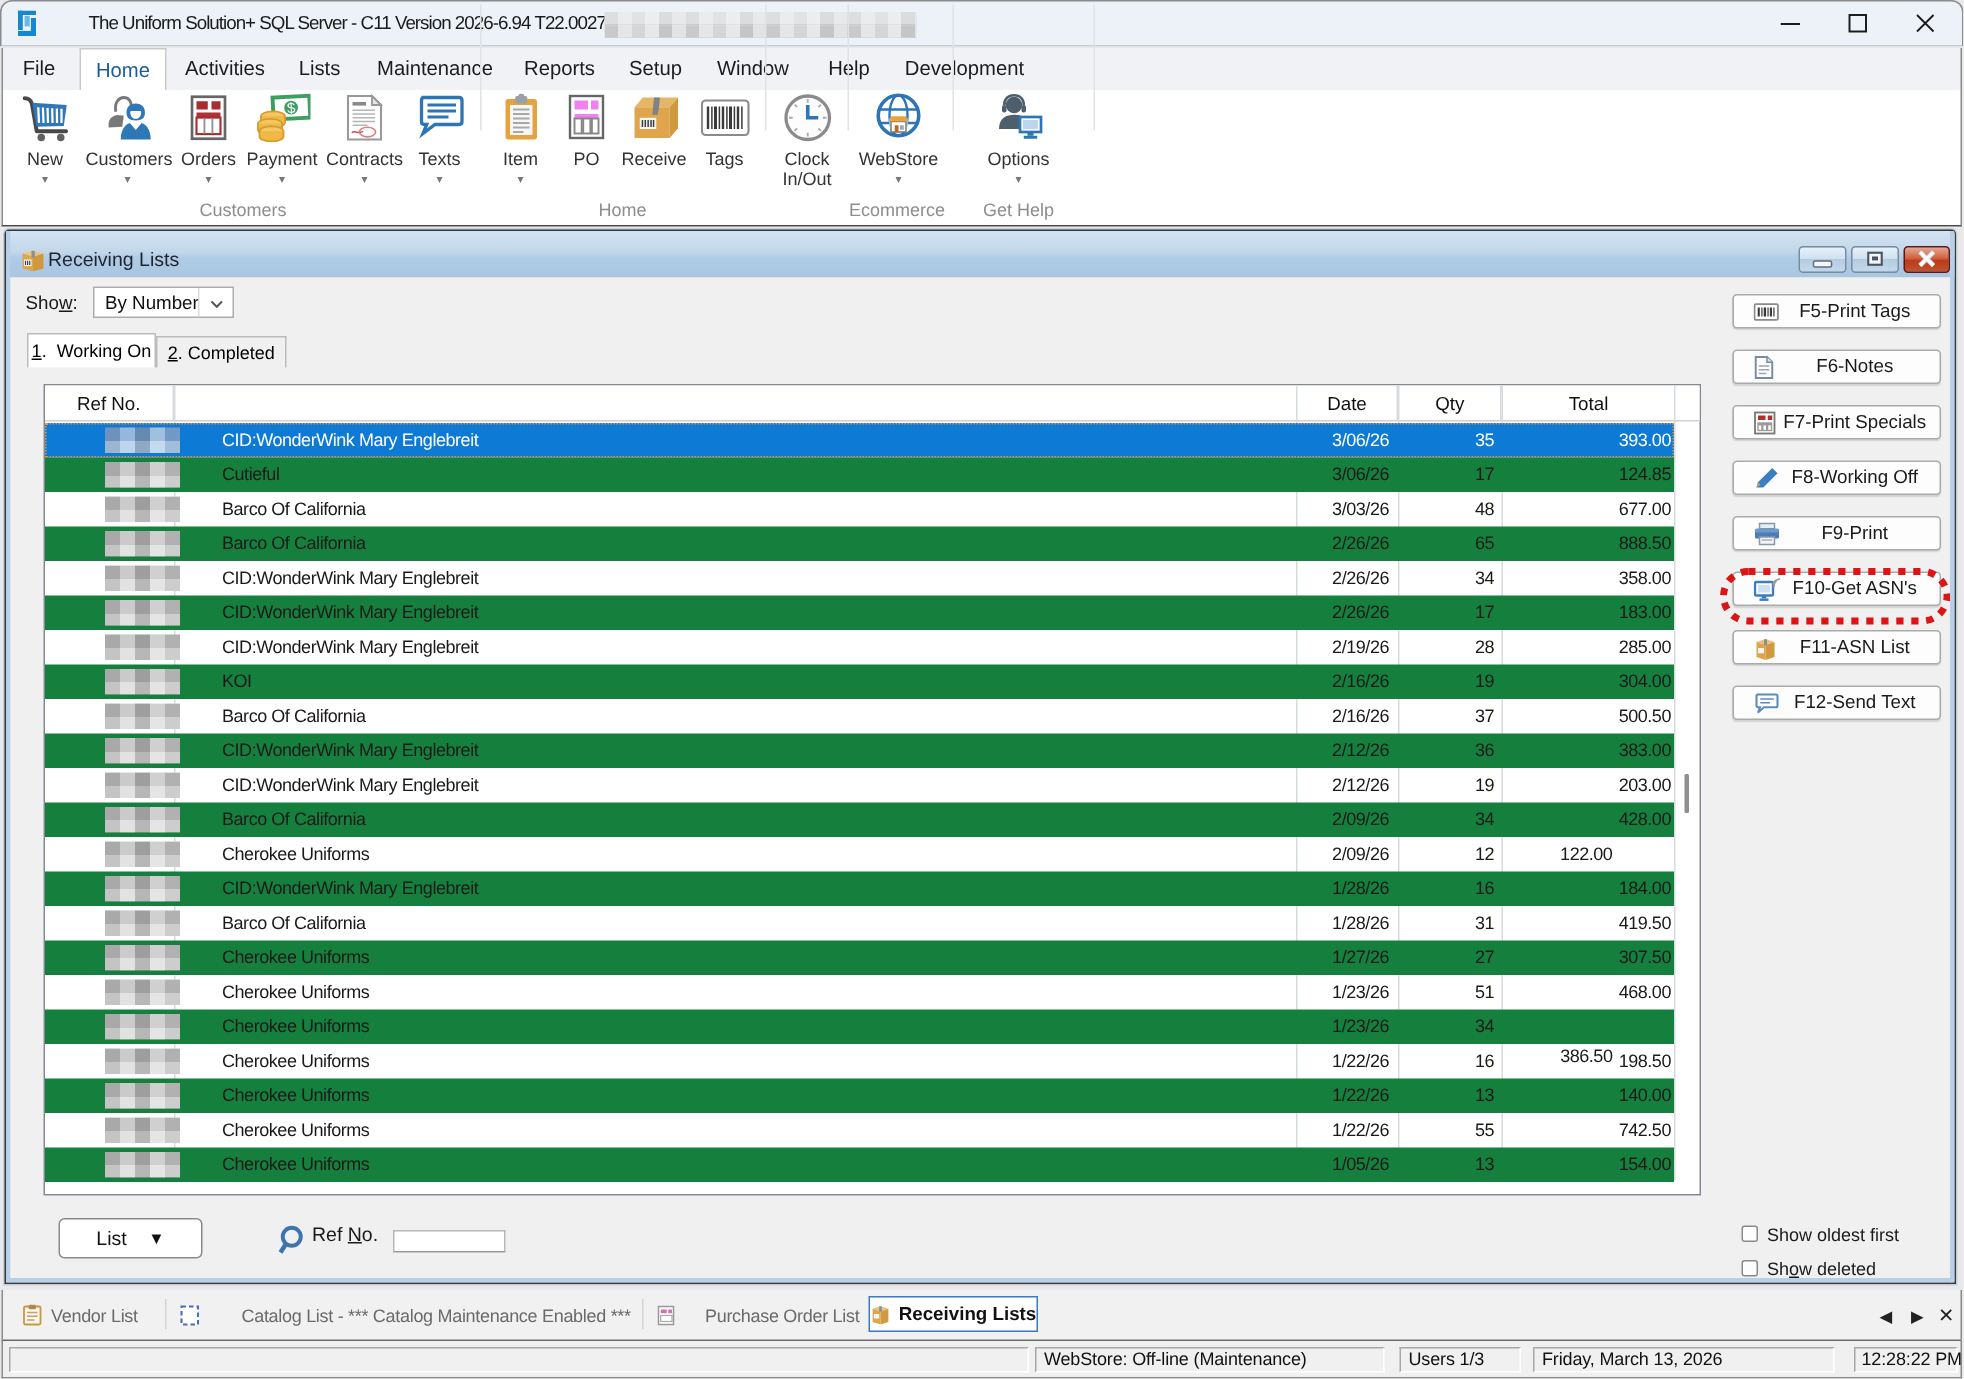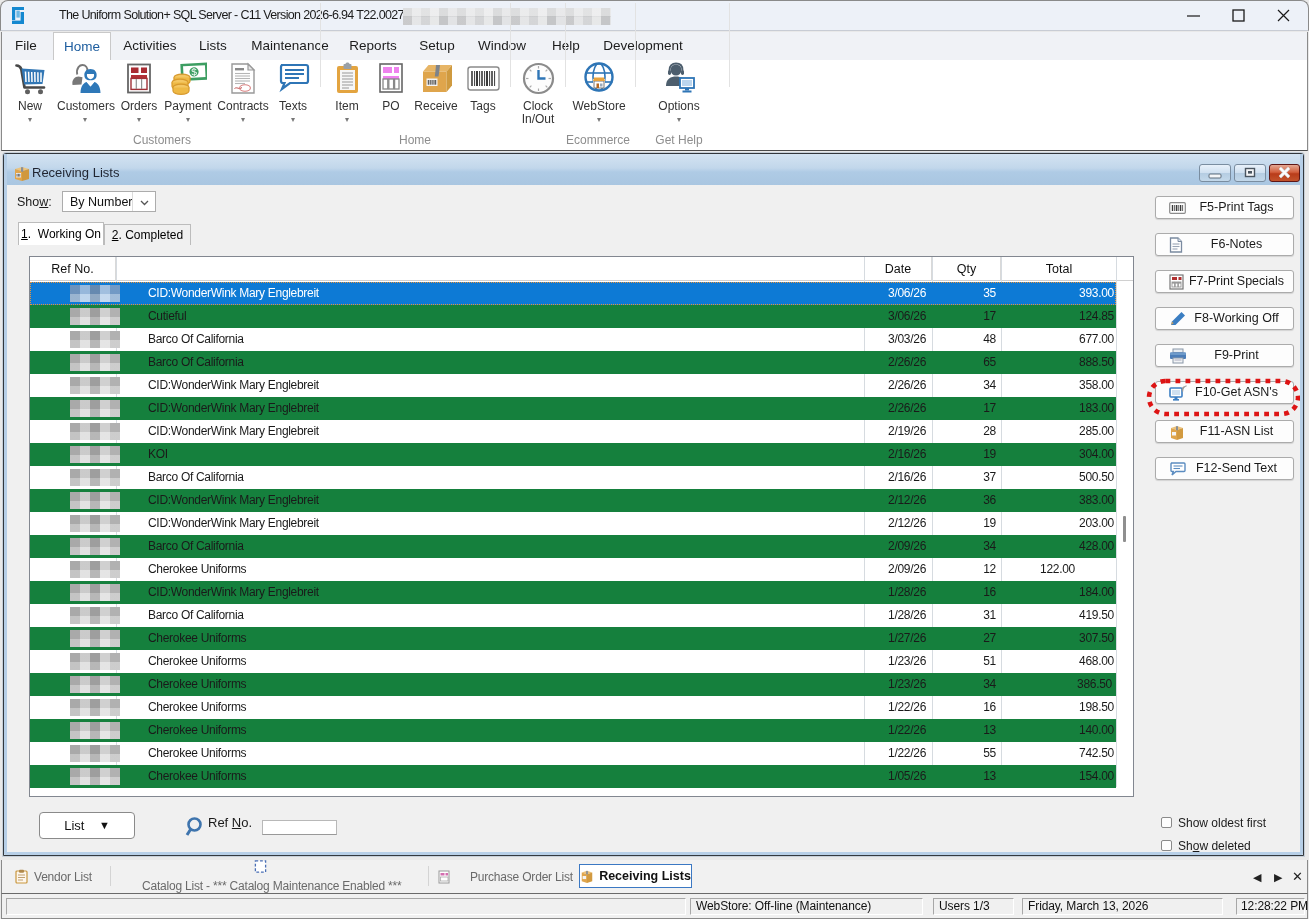--- a/index.html
+++ b/index.html
@@ -547,21 +547,21 @@
           <div class="gc" style="left:118px;">Cherokee Uniforms</div>
           <div class="gc" style="left:834px;width:62px;text-align:right;">1/23/26</div>
           <div class="gc" style="left:902px;width:64px;text-align:right;">51</div>
           <div class="gc" style="left:971px;width:113px;text-align:right;">468.00</div>
         </div>
 <div class="grow alt" style="top:415.5px;">
           <div class="refmos"></div>
           <div class="gc" style="left:118px;">Cherokee Uniforms</div>
           <div class="gc" style="left:834px;width:62px;text-align:right;">1/23/26</div>
           <div class="gc" style="left:902px;width:64px;text-align:right;">34</div>
-          <div class="gc" style="left:969px;width:113px;text-align:right;">386.50</div>
+          <div class="gc" style="left:932px;width:113px;text-align:right;margin-top:20px;">386.50</div>
         </div>
 <div class="grow " style="top:438.5px;">
           <div class="refmos"></div>
           <div class="gc" style="left:118px;">Cherokee Uniforms</div>
           <div class="gc" style="left:834px;width:62px;text-align:right;">1/22/26</div>
           <div class="gc" style="left:902px;width:64px;text-align:right;">16</div>
           <div class="gc" style="left:971px;width:113px;text-align:right;">198.50</div>
         </div>
 <div class="grow alt" style="top:461.5px;">
           <div class="refmos"></div>
@@ -676,21 +676,21 @@
 <div class="titem" style="left:15px;"><svg width="13" height="15" viewBox="0 0 13 15">
       <rect x="1" y="2" width="11" height="12" rx="1" fill="#fdf6ec" stroke="#c9973f" stroke-width="1.2"></rect>
       <rect x="4" y="0.8" width="5" height="3" rx="1" fill="#b0884a"></rect>
       <g stroke="#c0a070" stroke-width="1">
         <line x1="3" y1="6" x2="10" y2="6"></line>
         <line x1="3" y1="8.5" x2="10" y2="8.5"></line>
         <line x1="3" y1="11" x2="8" y2="11"></line>
       </g>
     </svg>Vendor List</div>
 <div class="tsep" style="left:110px;"></div>
-<div class="titem" style="left:120px;flex-direction:column;">
+<div class="titem" style="left:120px;">
     <svg width="13" height="14" viewBox="0 0 13 14">
       <rect x="1" y="1" width="11" height="12" fill="#fff" stroke="#4a6fb5" stroke-width="1.4" stroke-dasharray="3 2"></rect>
     </svg>
     <span style="margin-left:22px;">Catalog List - *** Catalog Maintenance Enabled ***</span>
   </div>
 <div class="tsep" style="left:428px;"></div>
 <div class="titem" style="left:438px;">
     <svg width="12" height="14" viewBox="0 0 12 14">
       <rect x="1" y="1" width="10" height="12" fill="#fff" stroke="#999" stroke-width="1"></rect>
       <rect x="2.5" y="3" width="4" height="2.5" fill="#d470b0"></rect>

